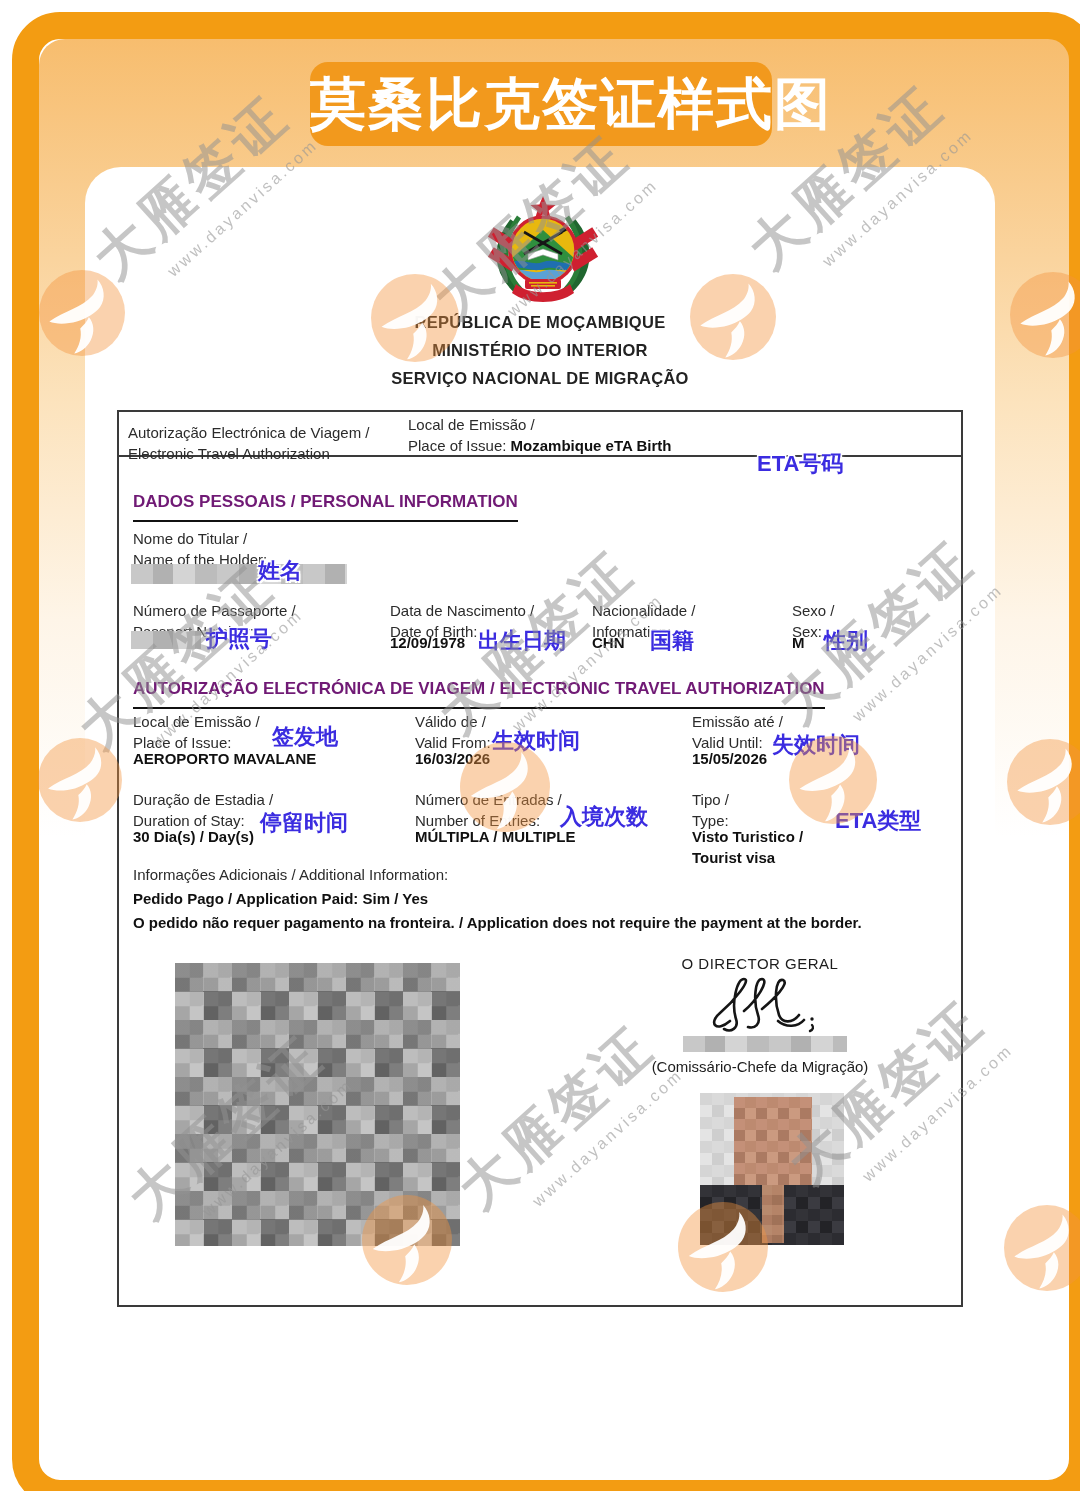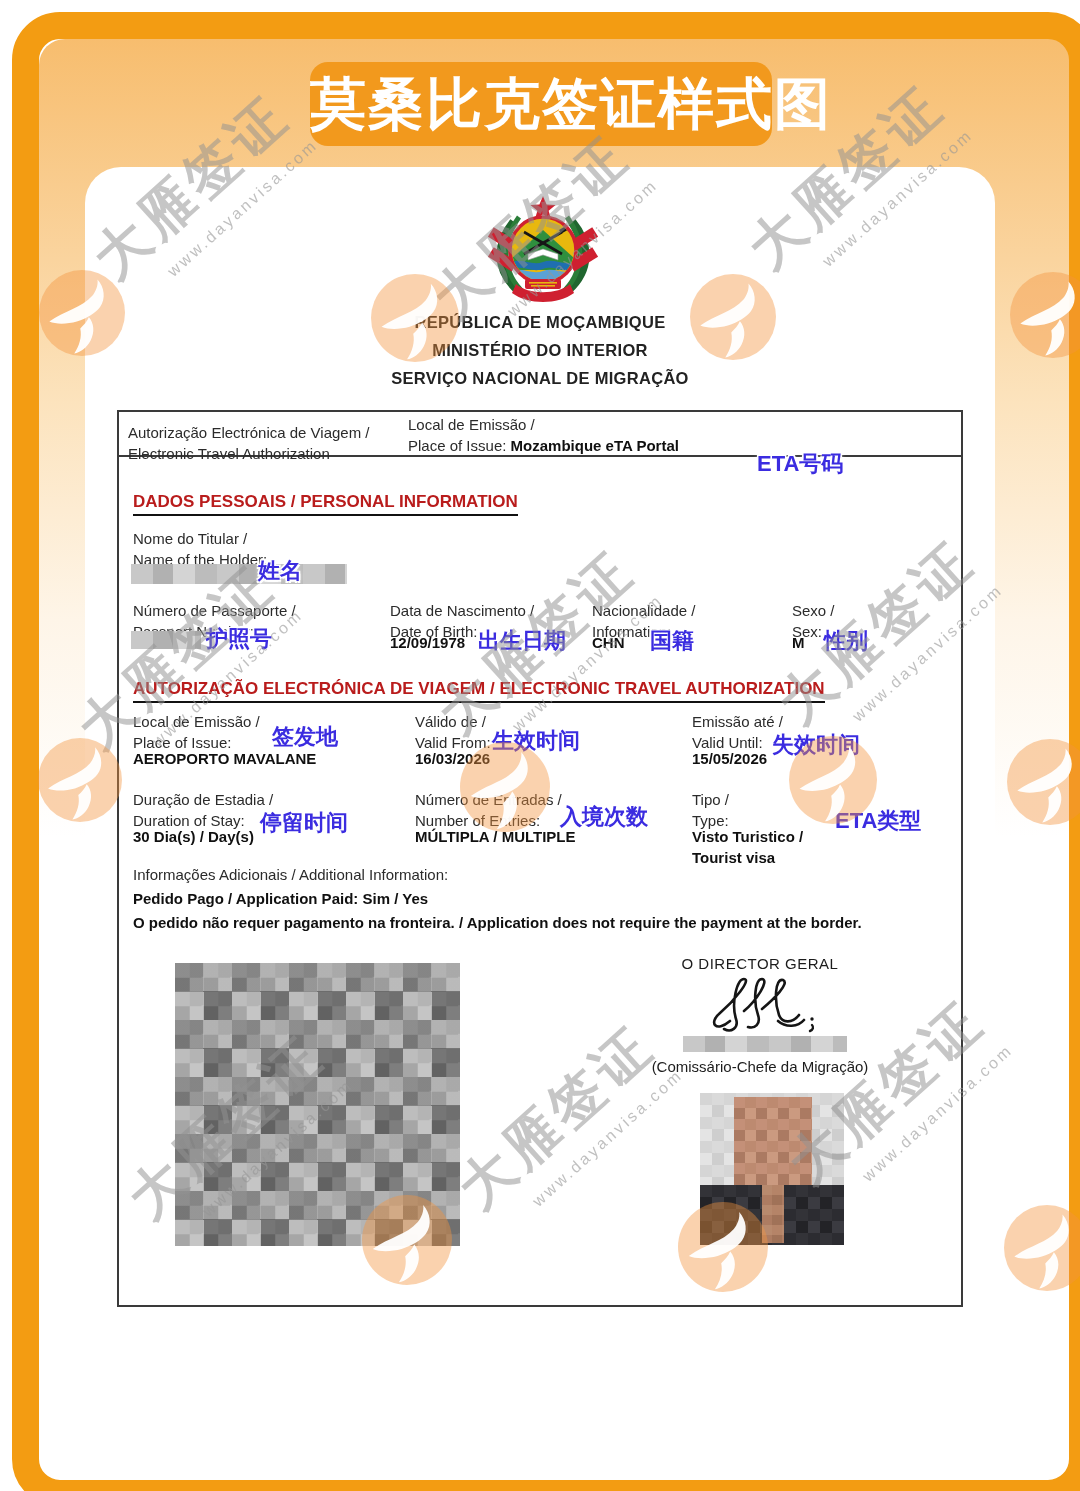--- a/index.html
+++ b/index.html
@@ -20,21 +20,21 @@
   .doc{position:absolute;left:0;top:0;width:100%;height:100%;z-index:4;}
 
   .org-lines{position:absolute;left:85px;top:308px;width:910px;text-align:center;color:#222;}
   .org-lines div{font-size:16.5px;font-weight:bold;letter-spacing:.3px;line-height:28px;}
 
   .tbl{position:absolute;left:117px;top:410px;width:846px;height:897px;border:2px solid #3a3a3a;box-sizing:border-box;}
   .hsep{position:absolute;left:117px;top:455px;width:846px;height:2px;background:#3a3a3a;}
 
   .lb{position:absolute;font-size:15px;color:#2b2b2b;line-height:21px;white-space:nowrap;}
   .vl{position:absolute;font-size:15px;font-weight:bold;color:#101010;line-height:21px;white-space:nowrap;}
-  .sec{position:absolute;font-size:17px;font-weight:bold;color:#b91c1c;white-space:nowrap;border-bottom:2px solid #111;padding-bottom:2px;}
+  .sec{position:absolute;font-size:17px;font-weight:bold;color:#701a75;white-space:nowrap;border-bottom:2px solid #111;padding-bottom:8px;}
   .cn{position:absolute;font-size:22px;font-weight:bold;color:#3b2ce0;white-space:nowrap;z-index:5;
     text-shadow:-1.5px -1.5px 0 #fff,1.5px -1.5px 0 #fff,-1.5px 1.5px 0 #fff,1.5px 1.5px 0 #fff,0 0 5px #fff;}
   .bar{position:absolute;background:repeating-linear-gradient(90deg,#c8c8c8 0 22px,#b1b1b1 22px 42px,#d4d4d4 42px 64px,#bcbcbc 64px 86px);}
   .bar-inline{display:inline-block;vertical-align:-4px;width:125px;height:17px;
     background:repeating-linear-gradient(90deg,#c8c8c8 0 22px,#b1b1b1 22px 42px,#d4d4d4 42px 64px,#bcbcbc 64px 86px);}
 
   .qr{position:absolute;left:175px;top:963px;width:285px;height:283px;
     background:
       conic-gradient(from 90deg, rgba(50,50,50,.38) 25%, rgba(255,255,255,.30) 0 50%, rgba(95,95,95,.28) 0 75%, rgba(215,215,215,.32) 0) 0 0/57px 57px,
       conic-gradient(#949494 25%, #acacac 0 50%, #808080 0 75%, #a0a0a0 0) 0 0/28.5px 28.5px;}
@@ -130,21 +130,21 @@
     <div class="tbl"></div>
     <div class="hsep"></div>
 
     <div class="lb" style="left:128px;top:422px">
       <span>Autorização Electrónica de Viagem /</span><br>
       <span>Electronic Travel Authorization</span>
     </div>
     <div class="lb" style="left:408px;top:414px">
       <span>Local de Emissão /</span><br>
       <span>Place of Issue:</span>
-      <b style="color:#101010">Mozambique eTA Portal</b>
+      <b style="color:#101010">Mozambique eTA Birth</b>
     </div>
     <div class="cn" style="left:757px;top:449px">ETA号码</div>
 
     <div class="sec" style="left:133px;top:492px">DADOS PESSOAIS / PERSONAL INFORMATION</div>
 
     <div class="lb" style="left:133px;top:528px">
       <span>Nome do Titular /</span><br>
       <span>Name of the Holder:</span>
     </div>
     <div class="bar" style="left:131px;top:564px;width:216px;height:20px"></div>

